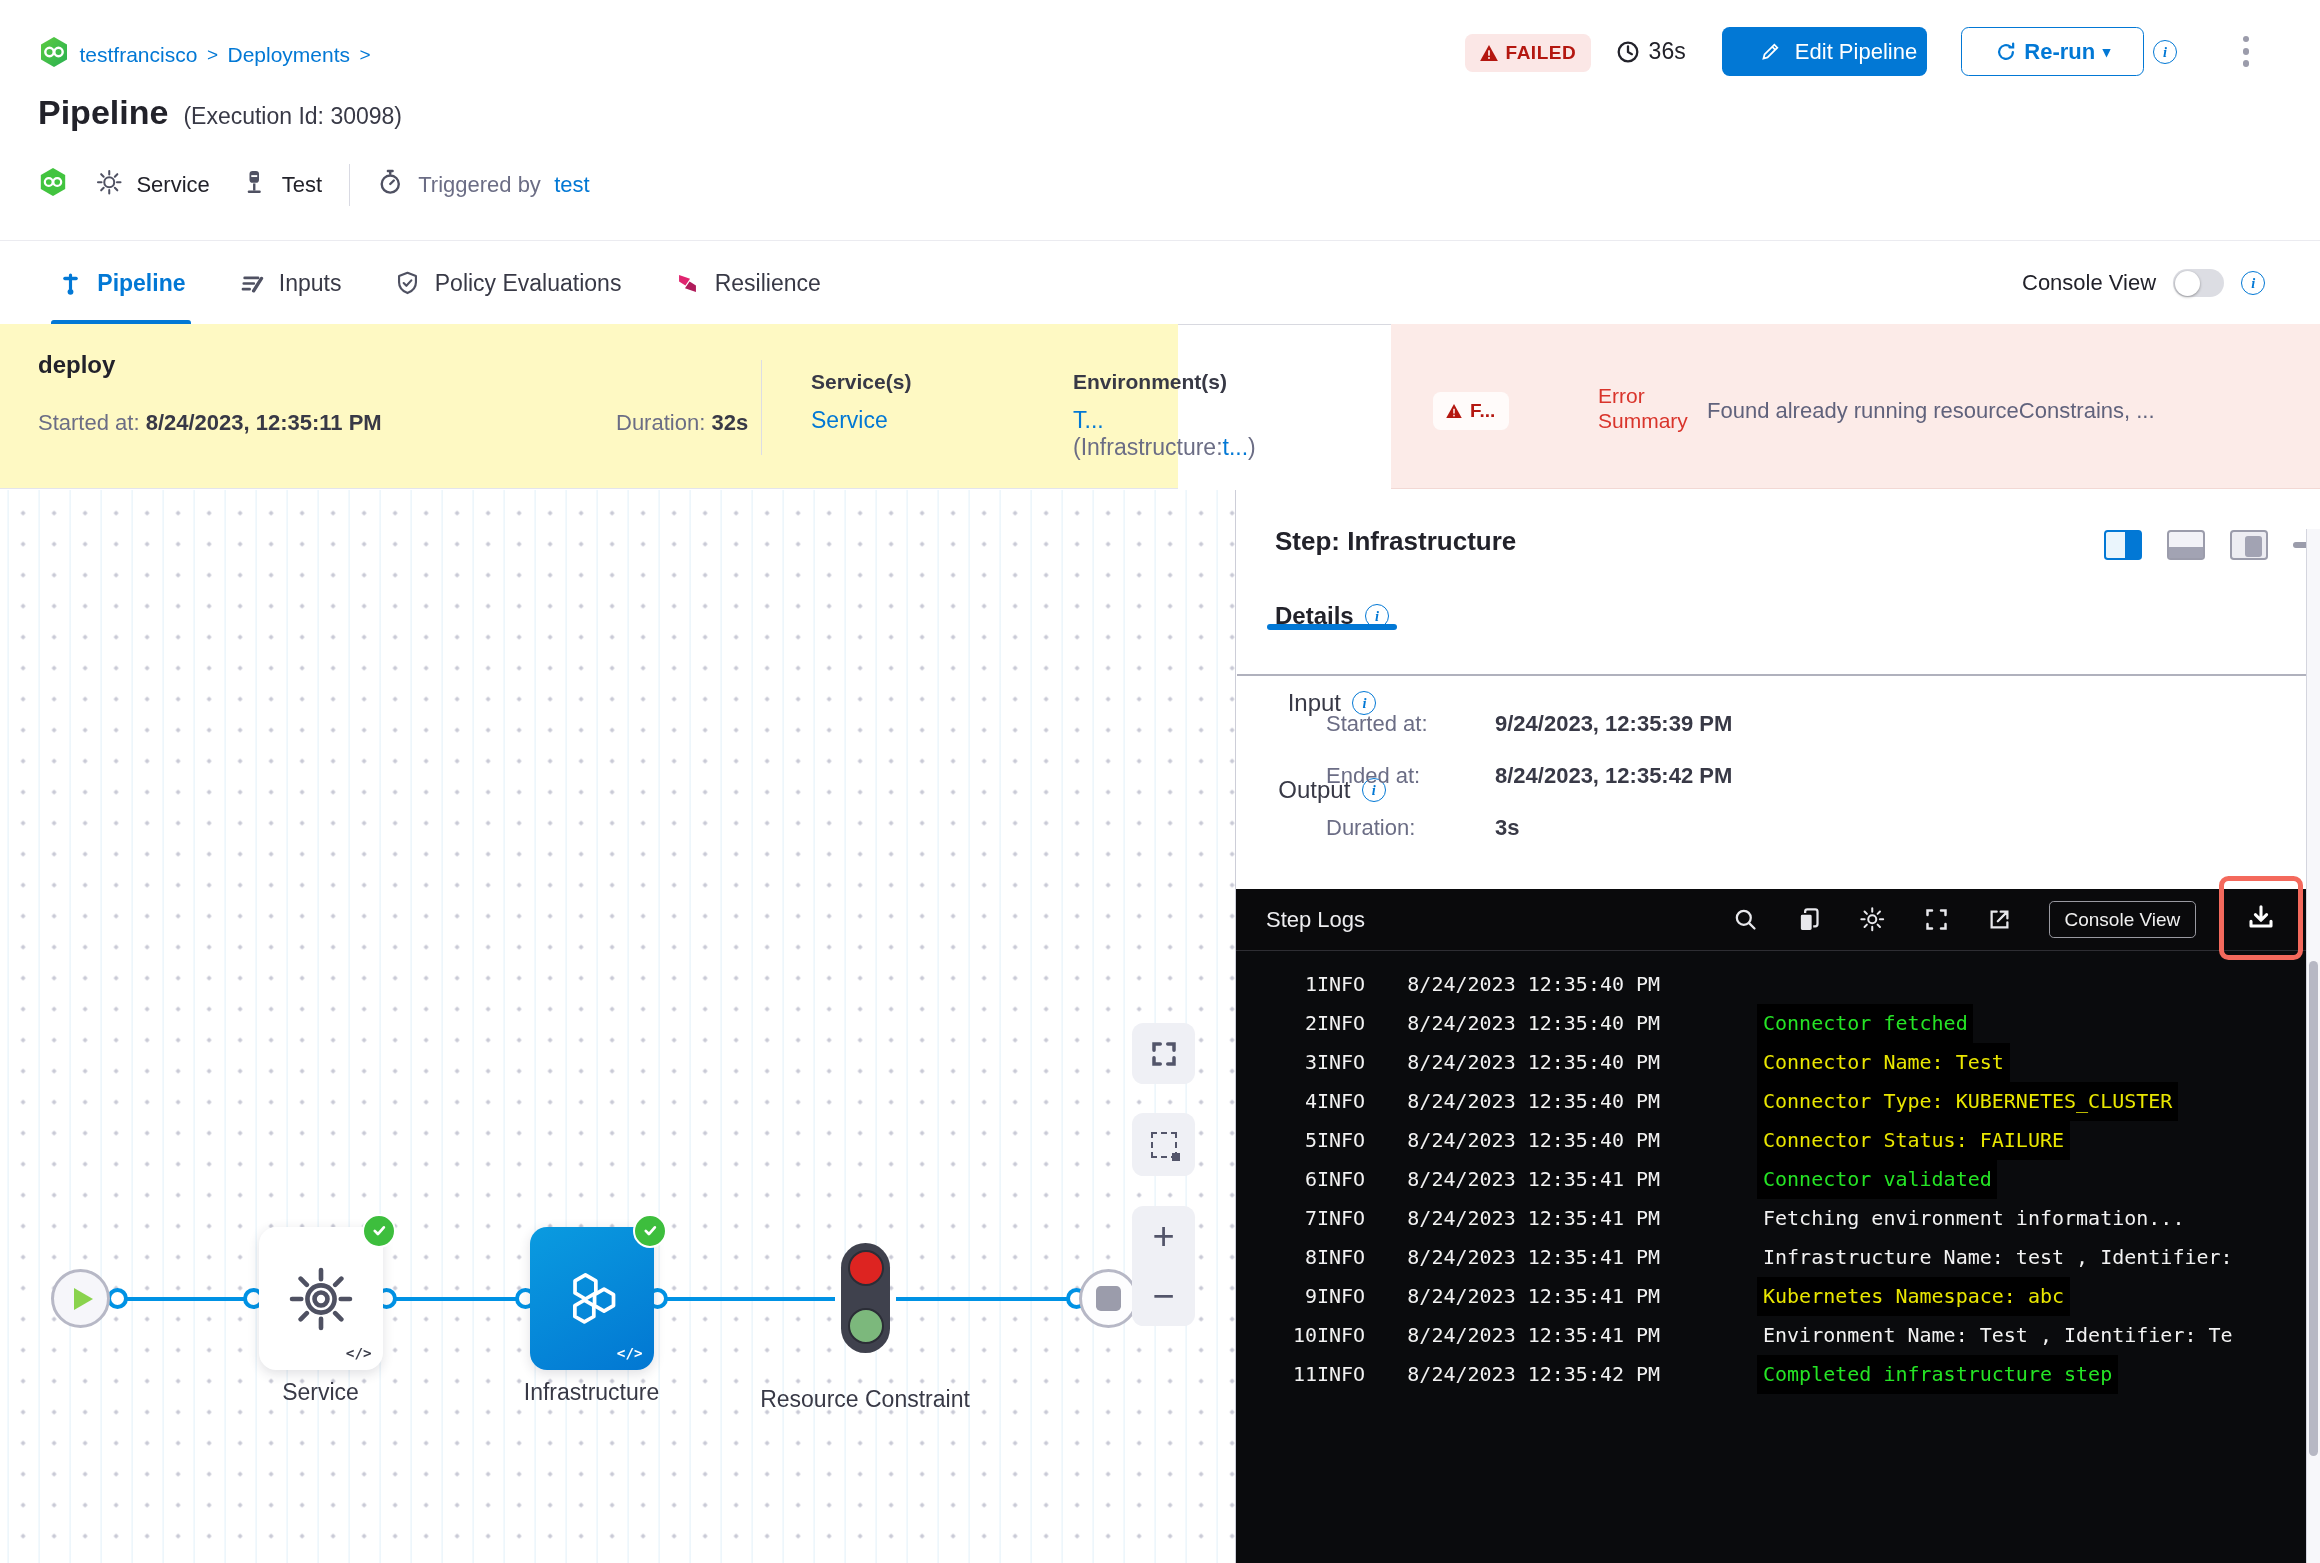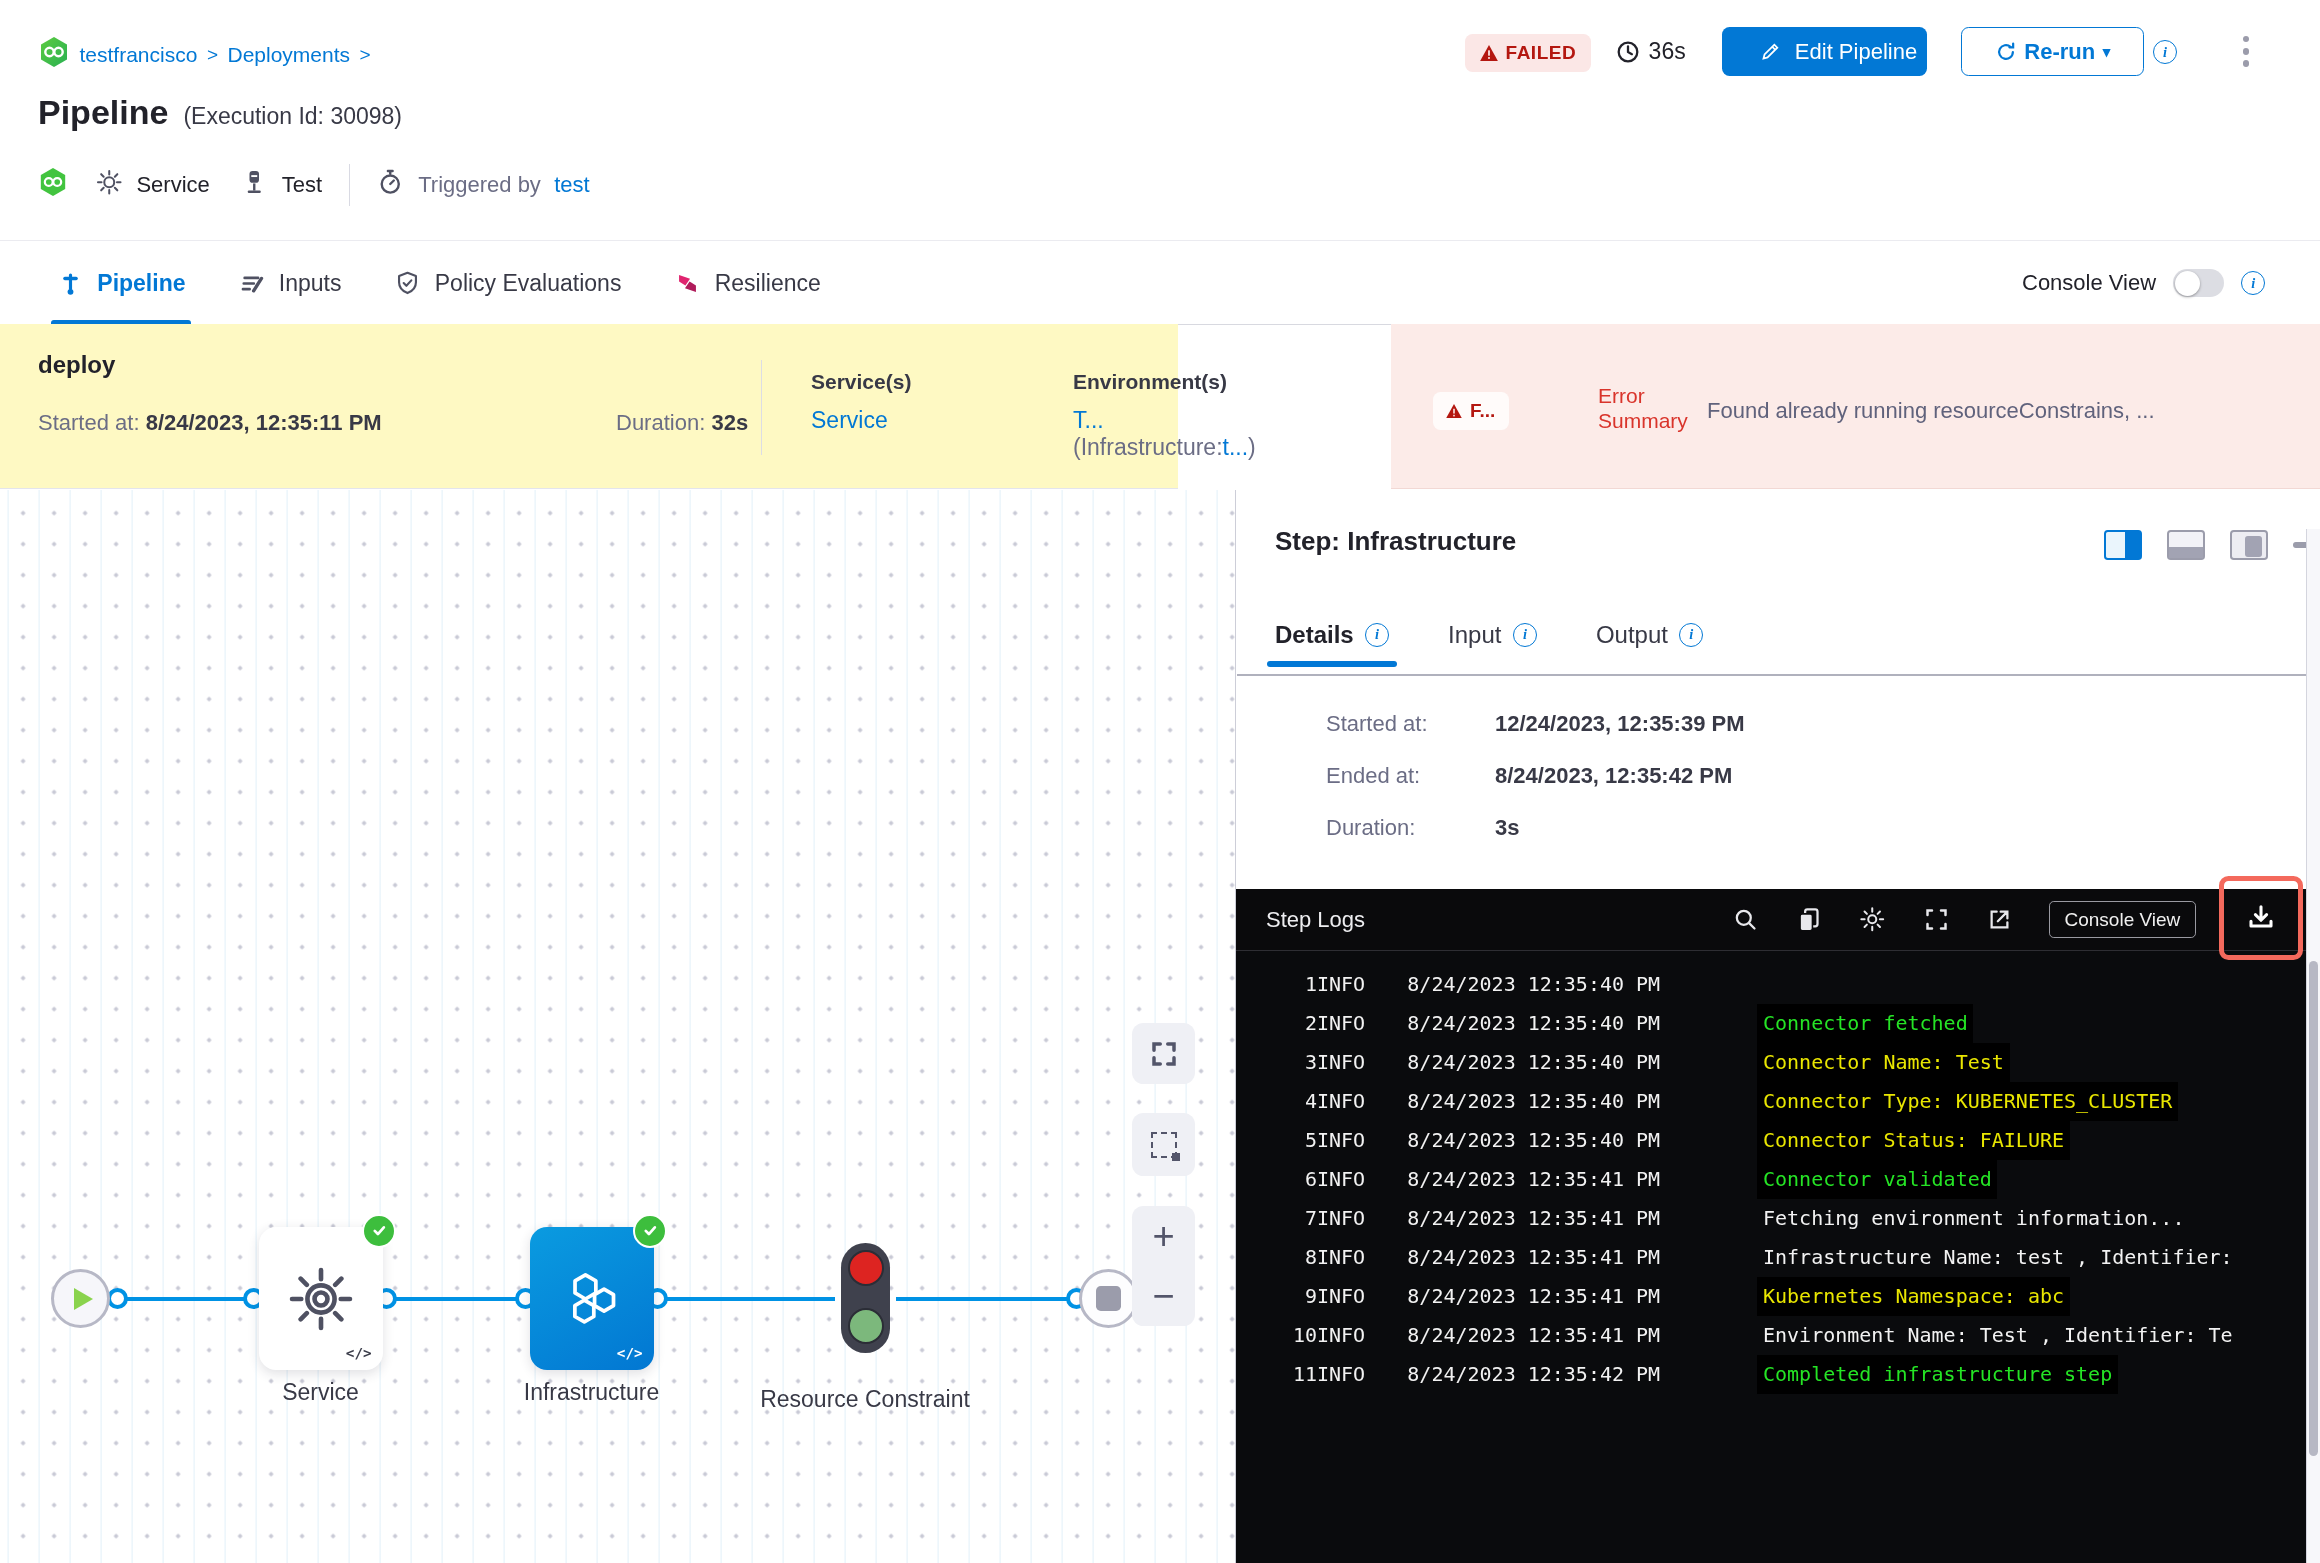--- a/index.html
+++ b/index.html
@@ -99,21 +99,21 @@
   .step-title { position:absolute; left:38px; top:36px; font-size:26px; font-weight:700; color:#22222a; }
   .layout-icons { position:absolute; left:867px; top:40px; display:flex; align-items:center; gap:25px; }
   .li-box { width:38px; height:30px; border-radius:3.8px; cursor:pointer; position:relative; }
   .li-right { border:2.9px solid #0278d5; background:#eaf5fc; }
   .li-right::after { content:""; position:absolute; right:0; top:0; bottom:0; width:15px; background:#0278d5; }
   .li-bottom { border:2.9px solid #9b9cab; background:#f2f2f7; }
   .li-bottom::after { content:""; position:absolute; left:0; right:0; bottom:0; height:11.4px; background:#a2a3b3; }
   .li-float { border:2.9px solid #9b9cab; background:#ededf2; }
   .li-float::after { content:""; position:absolute; right:3.8px; top:3.8px; width:17px; height:21px; border-radius:2.9px; background:#a2a3b3; }
   .li-minimize { width:27px; height:5.7px; border-radius:2.9px; background:#9b9cab; cursor:pointer; }
-  .detail-tabs { position:absolute; left:38px; top:112px; display:flex; gap:59px; height:65px; align-items:center; }
+  .detail-tabs { position:absolute; left:38px; top:112px; display:flex; gap:59px; height:65px; align-items:center;flex-direction:column; }
   .dtab { display:flex; align-items:center; gap:11.4px; font-size:24px; color:#383946; cursor:pointer; position:relative; height:65px; }
   .dtab.active { font-weight:700; color:#22222a; }
   .dtab.active::after { content:""; position:absolute; left:-7.6px; right:-7.6px; bottom:0; height:5.7px; border-radius:3.8px; background:#0278d5; }
   .dtabs-divider { position:absolute; left:0; top:184px; width:1069px; height:1.9px; background:#b0b1bd; }
   .detail-rows { position:absolute; left:89px; top:221px; display:grid; grid-template-columns:169px auto; row-gap:26px; font-size:22px; }
   .d-label { color:#6b6d85; }
   .d-value { color:#383946; font-weight:700; }
 
   
   .logs { left:1236px; top:889px; width:1084px; height:674px; background:#0a0b0d; }
@@ -410,21 +410,21 @@
           <span class="info-circle"></span>
       </div>
       <div class="dtab">
         <span>Output</span>
           <span class="info-circle"></span>
       </div>
     </div>
     <div class="dtabs-divider"></div>
     <div class="detail-rows">
       <div class="d-label">Started at:</div>
-        <div class="d-value">12/24/2023, 12:35:39 PM</div>
+        <div class="d-value">9/24/2023, 12:35:39 PM</div>
       <div class="d-label">Ended at:</div>
         <div class="d-value">8/24/2023, 12:35:42 PM</div>
       <div class="d-label">Duration:</div>
         <div class="d-value">3s</div>
     </div>
   </div>
 
   <div class="abs logs">
     <div class="logs-header">
       <span class="logs-title">Step Logs</span>

